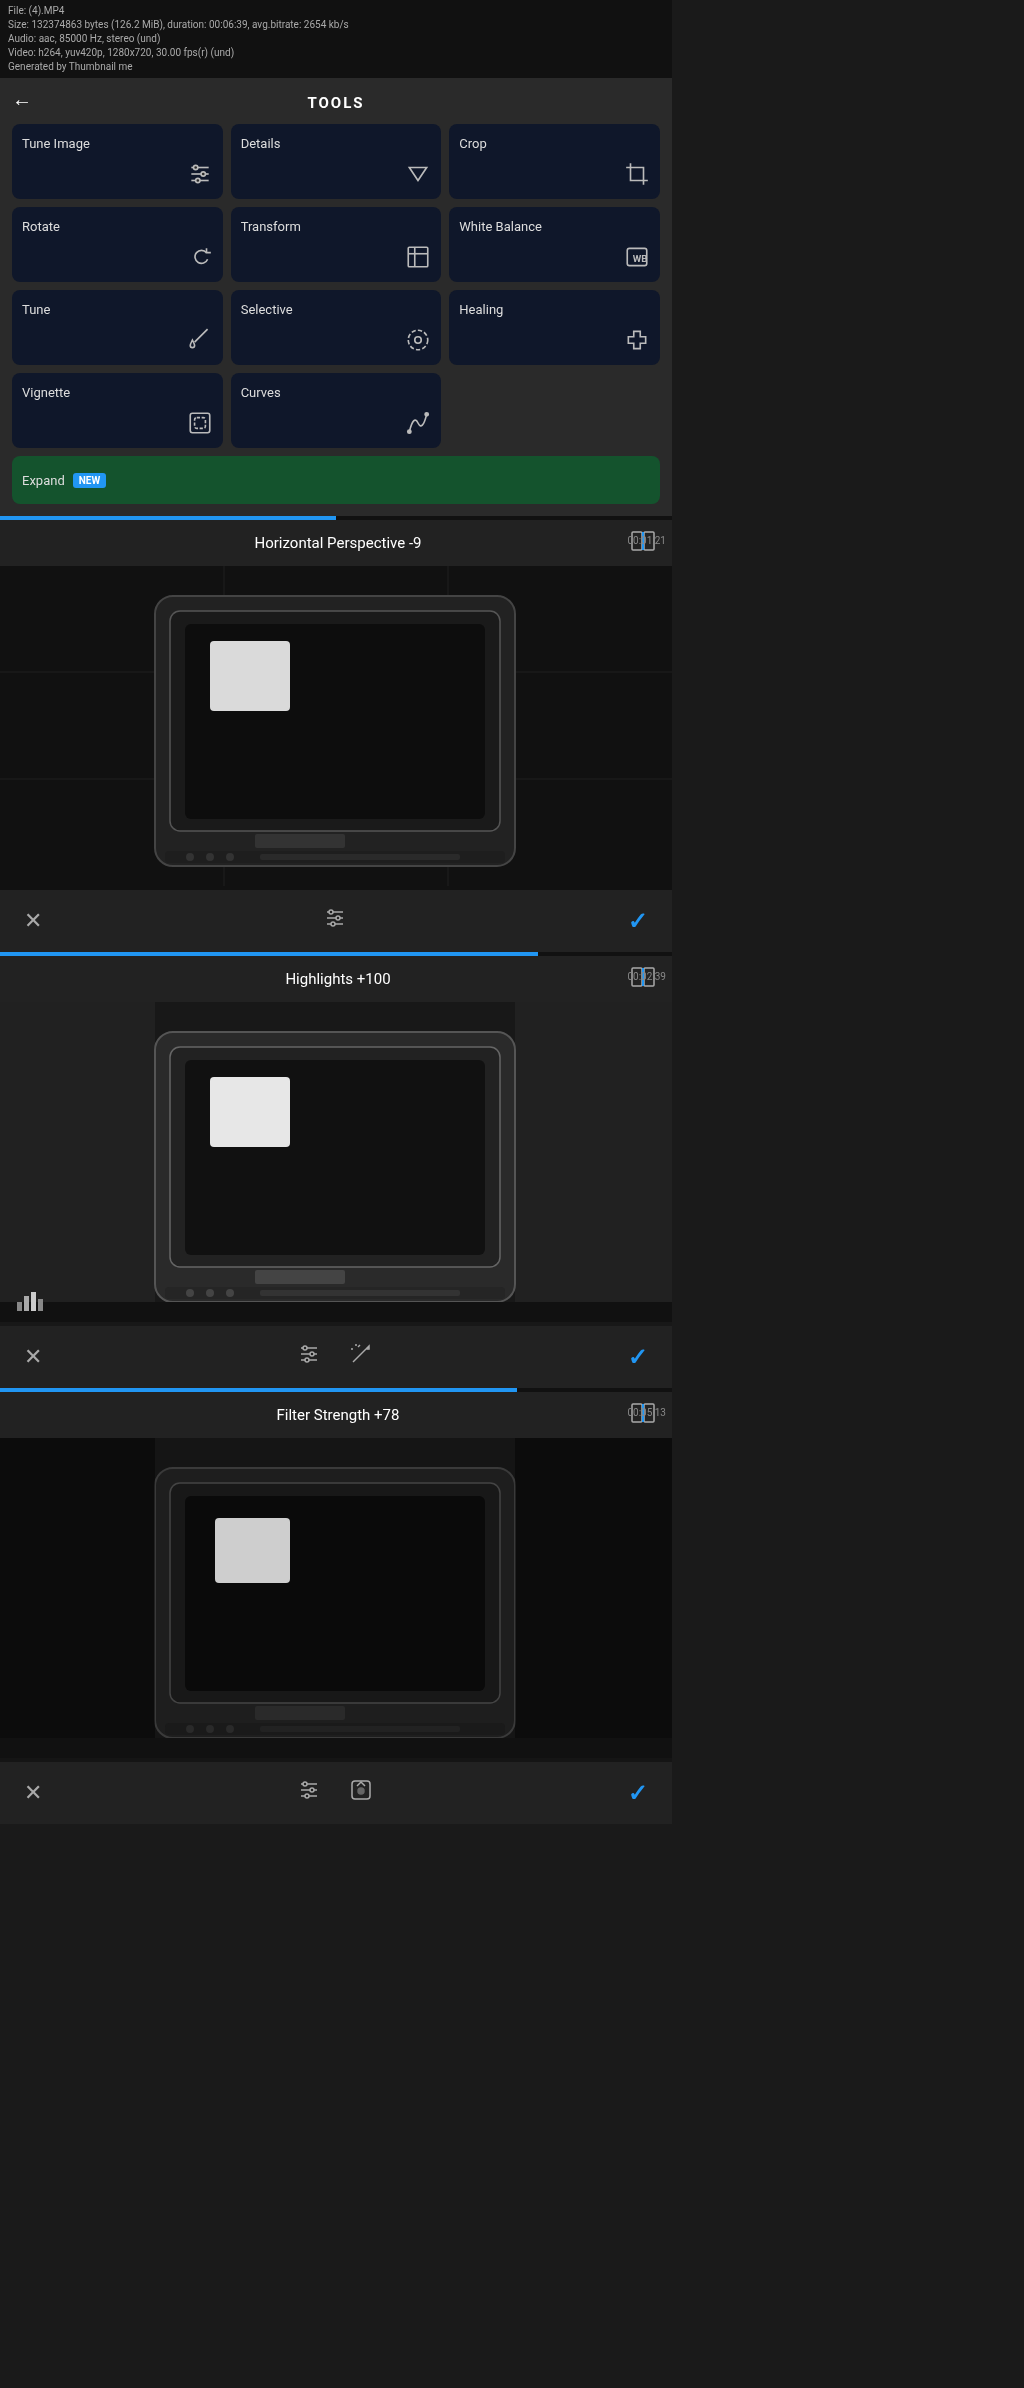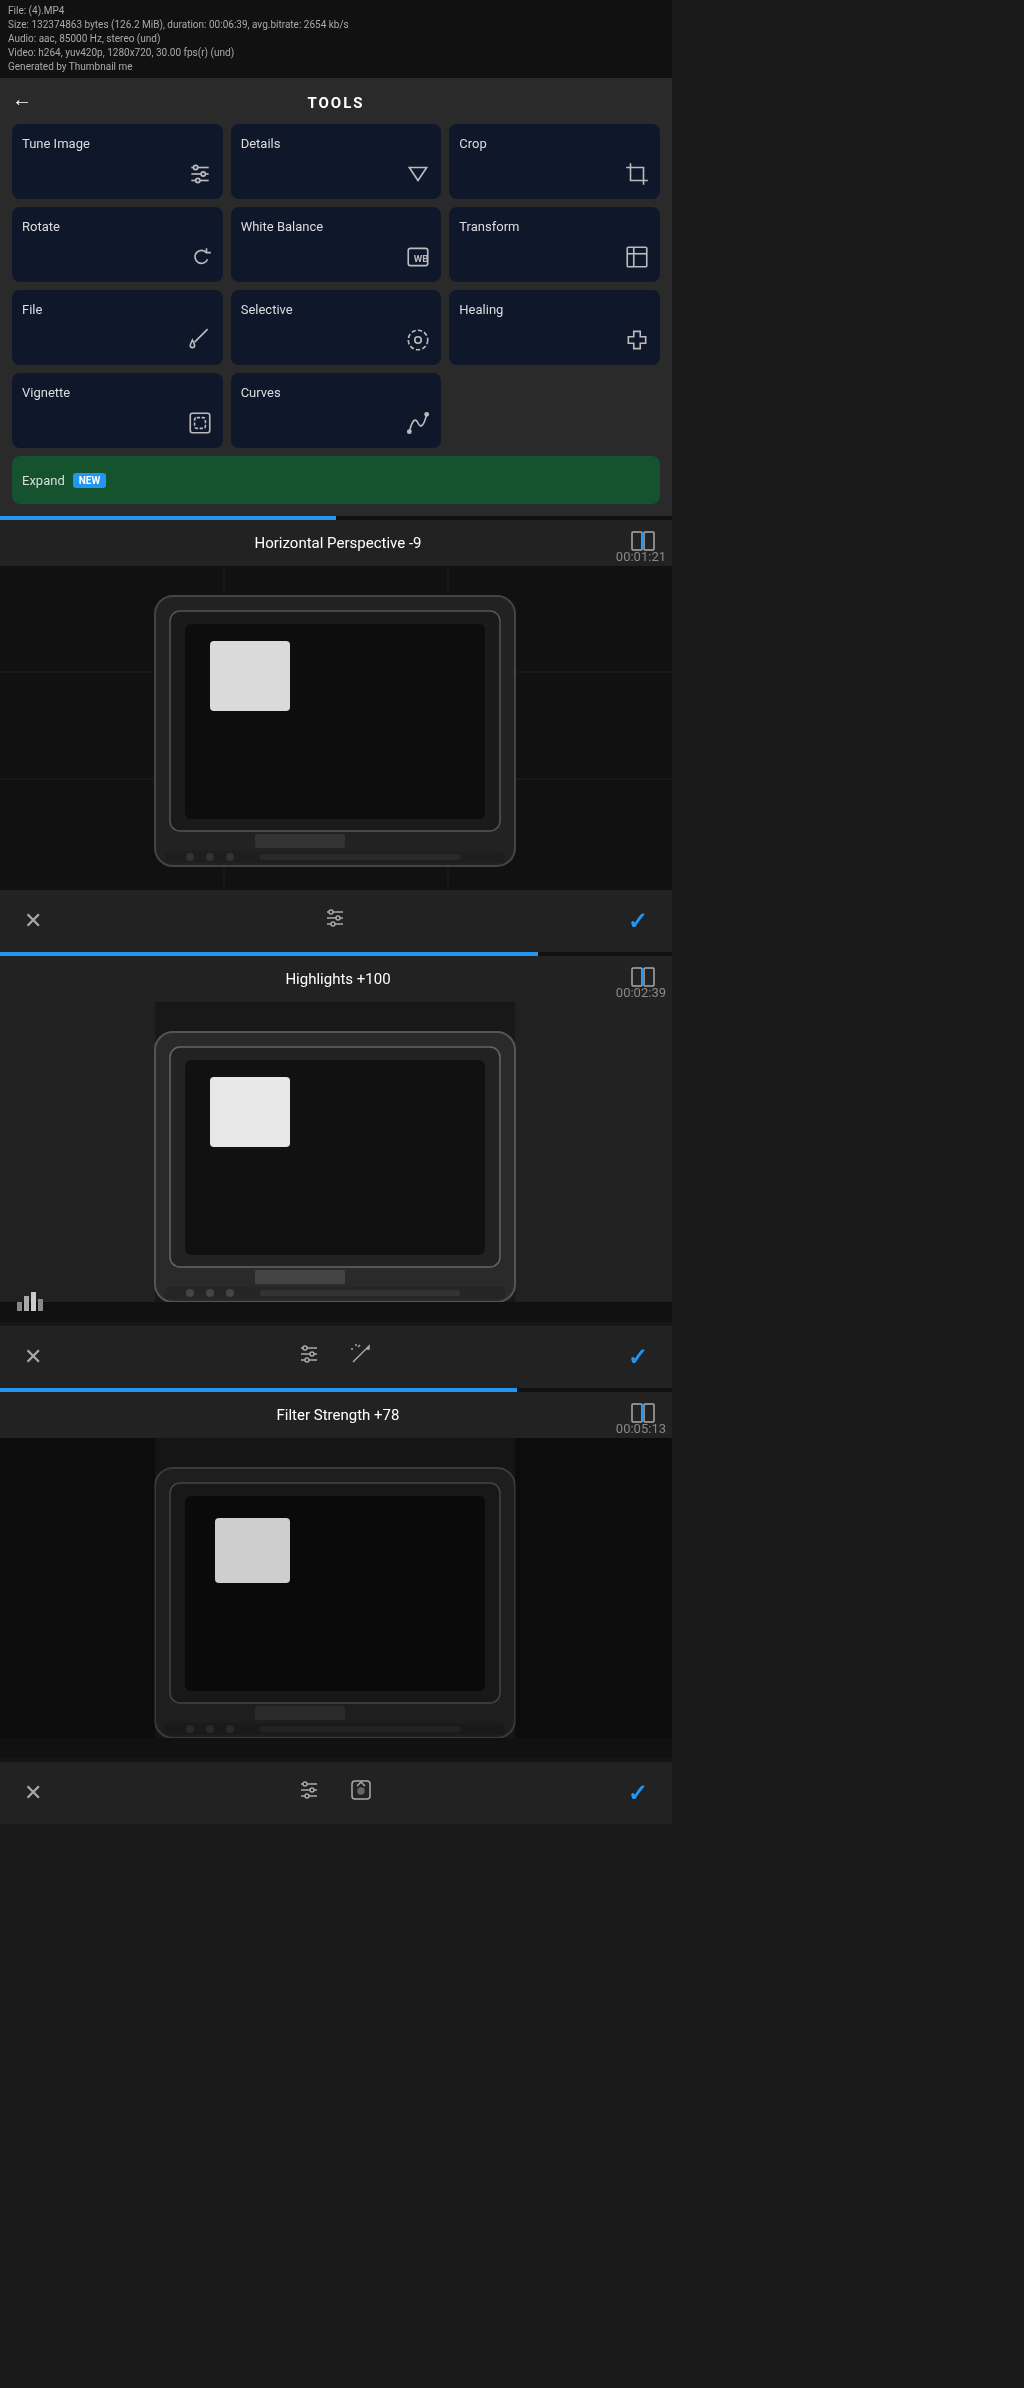--- a/index.html
+++ b/index.html
@@ -126,22 +126,22 @@
     }
 
     .compare-icon {
       color: #aaa;
       font-size: 18px;
     }
 
     .timestamp {
       position: absolute;
       right: 6px;
-      bottom: 2px;
-      font-size: 13px;
+      bottom: 20px;
+      font-size: 10px;
       color: #888;
     }
 
     .image-container {
       background: #1a1a1a;
       display: flex;
       justify-content: center;
       align-items: center;
       padding: 0;
       position: relative;
@@ -225,42 +225,42 @@
       <span class="tool-name">Rotate</span>
       <span class="tool-icon">
         <svg width="26" height="26" viewBox="0 0 24 24" fill="none" stroke="#bbb" stroke-width="1.5">
           <path d="M 18 8 A 6 6 0 1 0 19 14"></path>
           <polyline points="18,4 18,8 22,8"></polyline>
         </svg>
       </span>
     </div>
 
     <div class="tool-item">
-      <span class="tool-name">White Balance</span>
-      <span class="tool-icon">
-        <svg width="26" height="26" viewBox="0 0 24 24" fill="none" stroke="#bbb" stroke-width="1.5">
-          <rect x="3" y="4" width="18" height="16" rx="2"></rect>
-          <text x="8" y="17" fill="#bbb" font-size="9" stroke="none" font-weight="bold">WB</text>
-        </svg>
-      </span>
-    </div>
-
-    <div class="tool-item">
       <span class="tool-name">Transform</span>
       <span class="tool-icon">
         <svg width="26" height="26" viewBox="0 0 24 24" fill="none" stroke="#bbb" stroke-width="1.5">
           <rect x="3" y="3" width="18" height="18" rx="1"></rect>
           <line x1="3" y1="9" x2="21" y2="9"></line>
           <line x1="9" y1="3" x2="9" y2="21"></line>
         </svg>
       </span>
     </div>
 
     <div class="tool-item">
-      <span class="tool-name">File</span>
+      <span class="tool-name">White Balance</span>
+      <span class="tool-icon">
+        <svg width="26" height="26" viewBox="0 0 24 24" fill="none" stroke="#bbb" stroke-width="1.5">
+          <rect x="3" y="4" width="18" height="16" rx="2"></rect>
+          <text x="8" y="17" fill="#bbb" font-size="9" stroke="none" font-weight="bold">WB</text>
+        </svg>
+      </span>
+    </div>
+
+    <div class="tool-item">
+      <span class="tool-name">Tune</span>
       <span class="tool-icon">
         <svg width="26" height="26" viewBox="0 0 24 24" fill="none" stroke="#bbb" stroke-width="1.5">
           <path d="M3 17c0 1.1.9 2 2 2s2-.9 2-2c0-1.1-1-3-2-5-1 2-2 3.9-2 5z"></path>
           <line x1="7" y1="14" x2="19" y2="2"></line>
         </svg>
       </span>
     </div>
 
     <div class="tool-item">
       <span class="tool-name">Selective</span>

